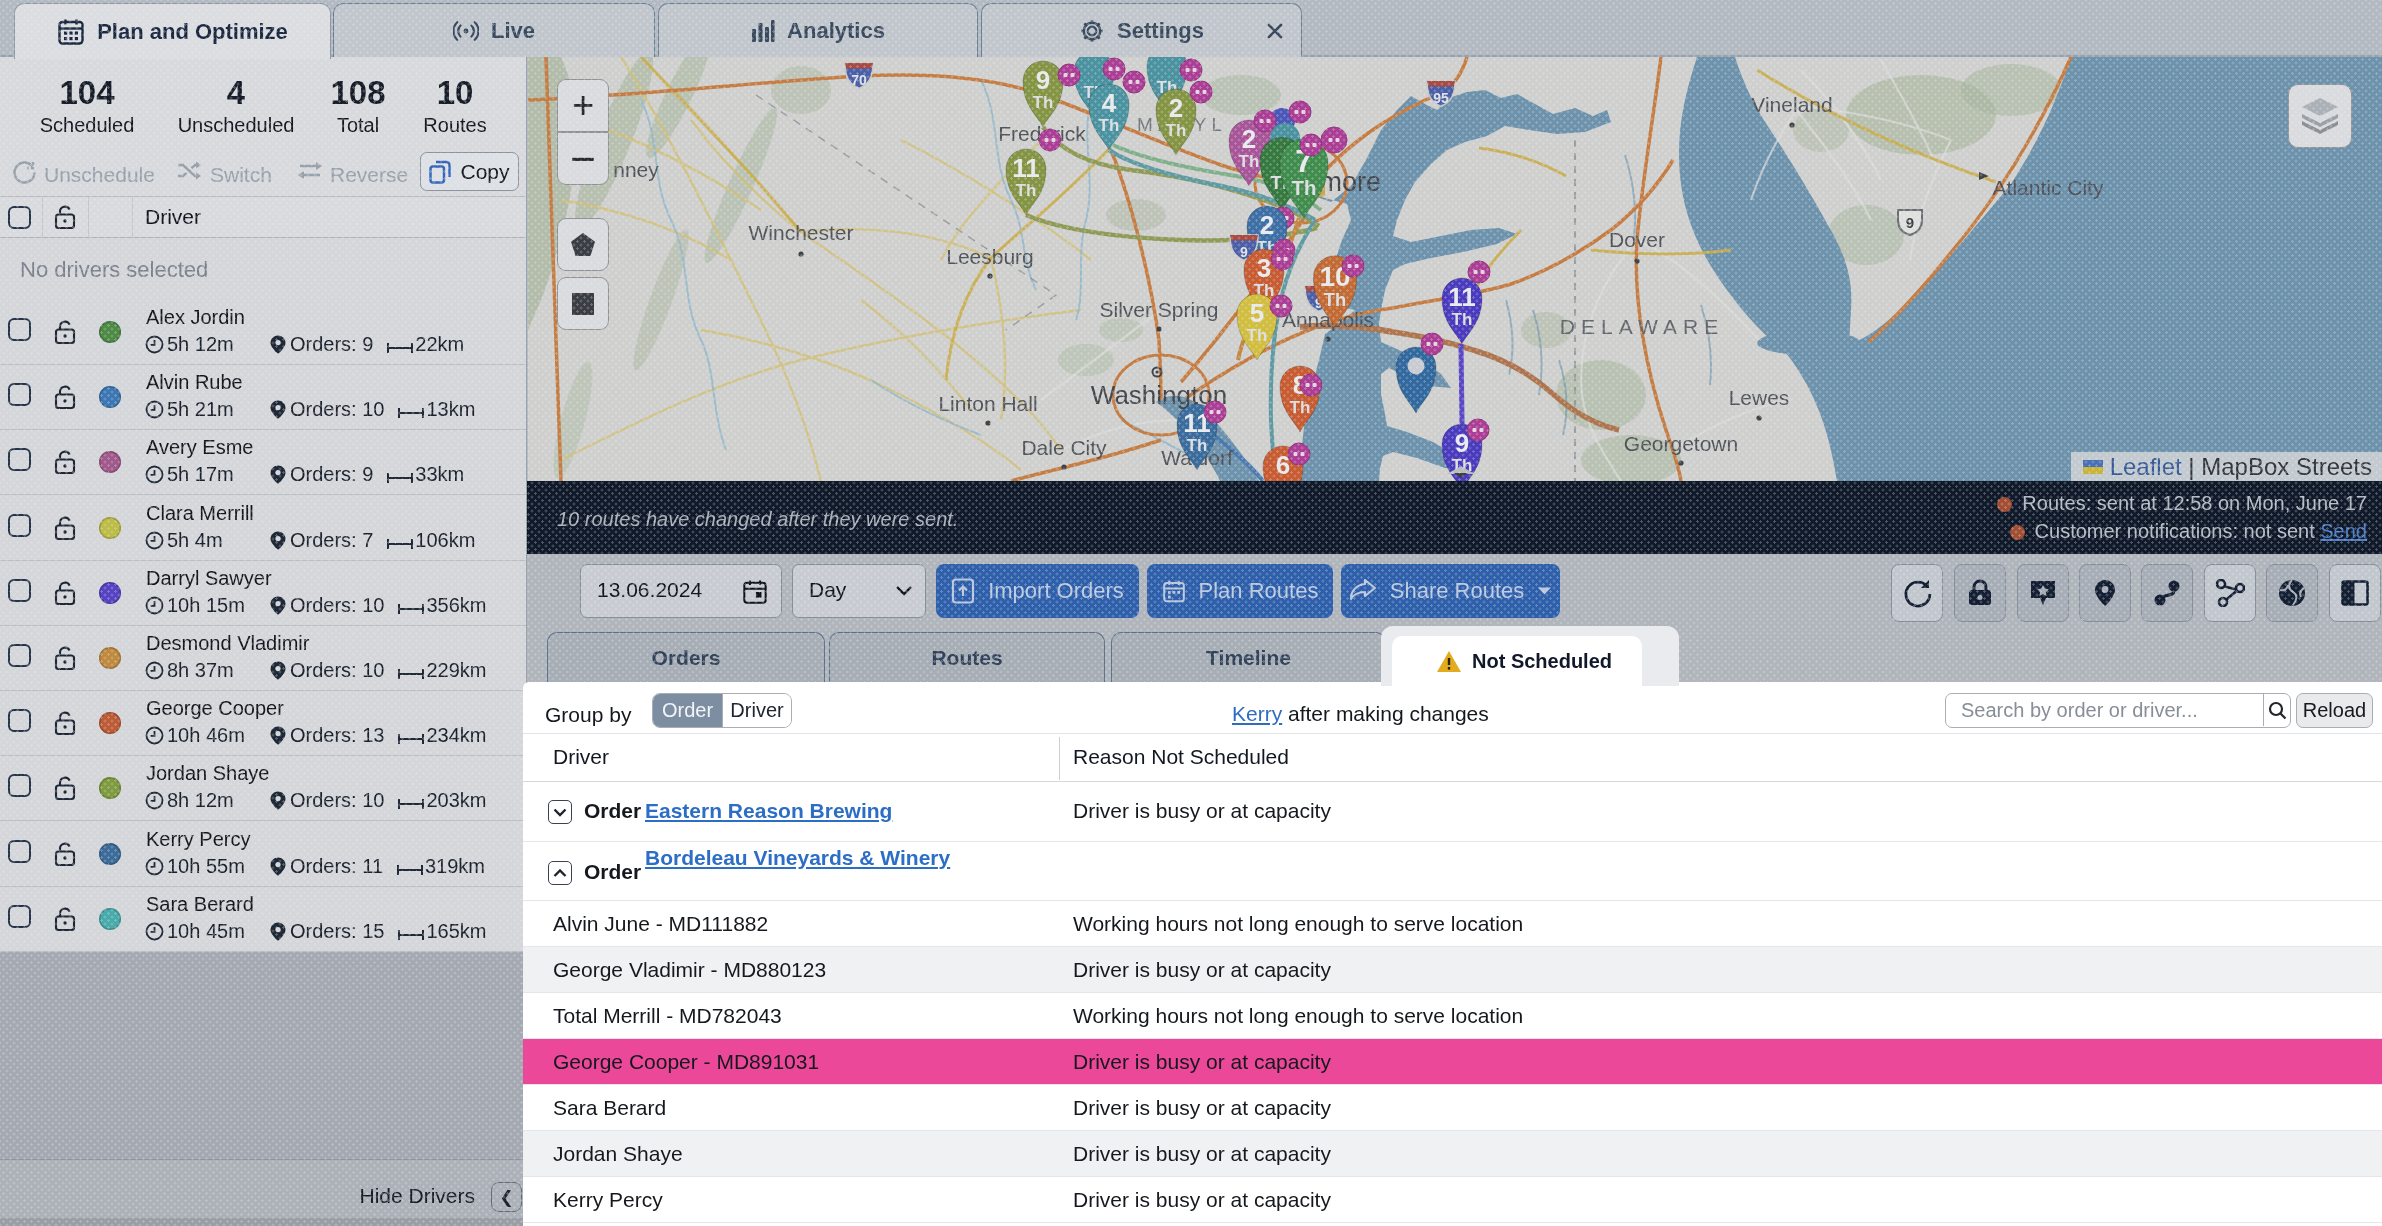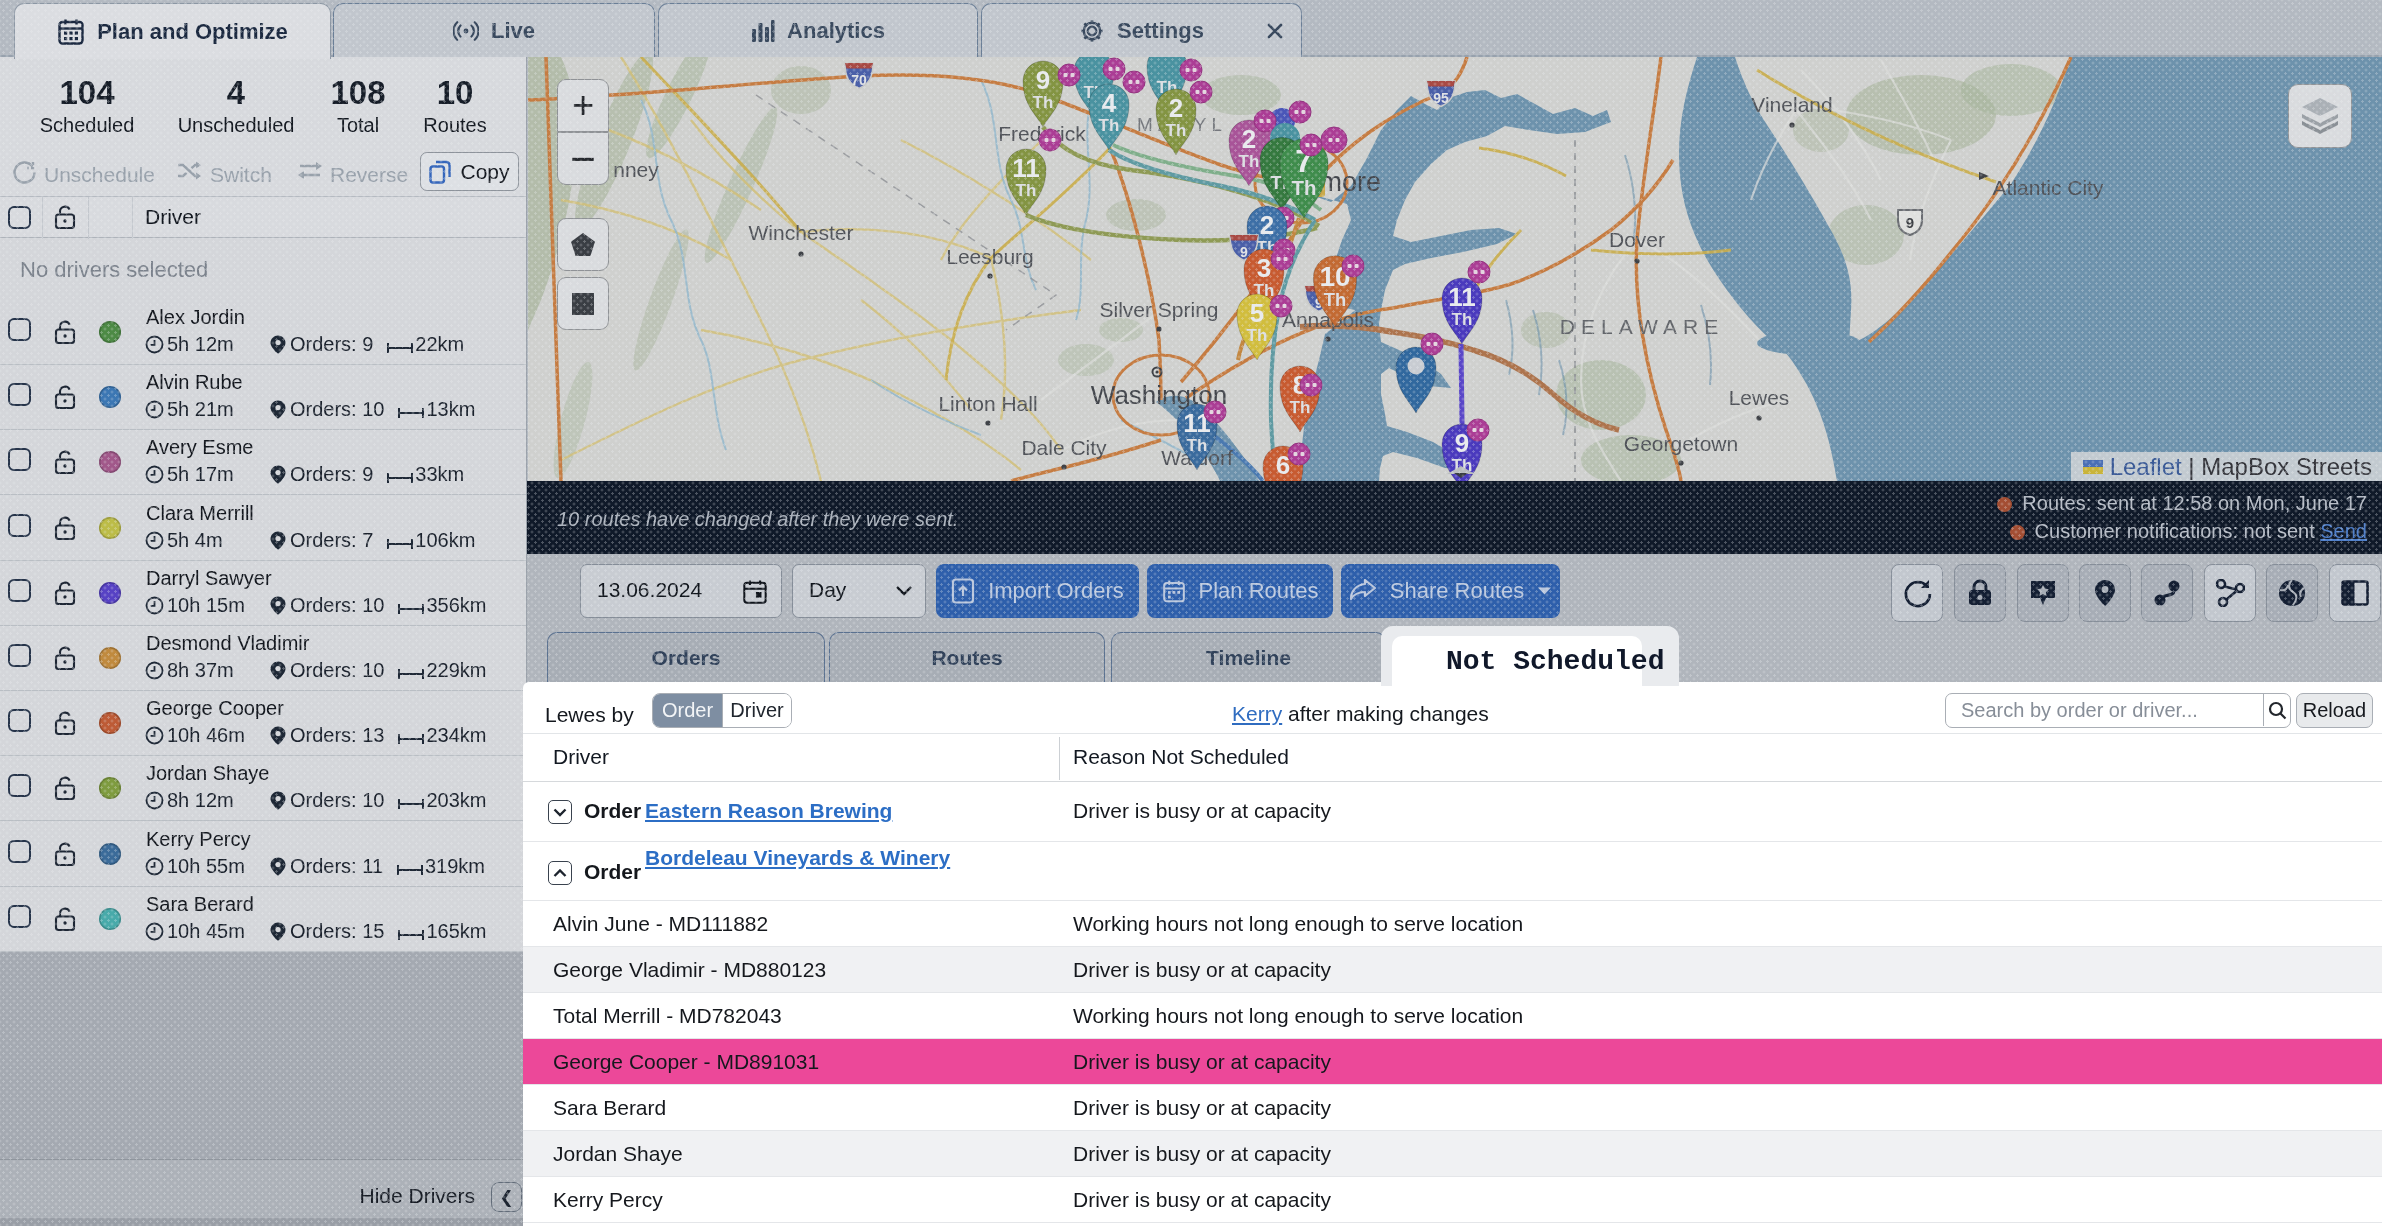--- a/index.html
+++ b/index.html
@@ -42,21 +42,21 @@
 #darkbar a { color:#4e7ec9; text-decoration:underline; }
 #toolbar { position:absolute; left:527px; top:554px; width:1855px; height:74px; background:#b0b5bc; }
 .inp { position:absolute; top:10px; height:54px; background:#c8ccd2; border:1.5px solid #858d98; border-radius:7px; color:#10151c; font-size:21px; }
 .bluebtn { position:absolute; top:10px; height:54px; background:#2e5fab; border-radius:8px; color:#bcc9de; font-size:22px; display:flex; align-items:center; justify-content:center; gap:13px; }
 .ibtn { position:absolute; top:10px; width:52px; height:58px; border:1.5px solid #868e99; border-radius:8px; display:flex; align-items:center; justify-content:center; }
 .ibtn.lt { background:#c2c7ce; }
 .ibtn.dk { background:#a7adb6; }
 #btabs { position:absolute; left:527px; top:628px; width:1855px; height:54px; background:#b0b5bc; }
 .btab { position:absolute; top:4px; height:50px; background:#a7adb5; border:1.5px solid #5a7190; border-bottom:none; border-radius:10px 10px 0 0; color:#31425a; font-weight:bold; font-size:21px; display:flex; align-items:center; justify-content:center; }
 #halo { position:absolute; left:1381px; top:626px; width:298px; height:60px; background:#e9ebee; border-radius:12px 12px 0 0; z-index:5; }
-#nstab { position:absolute; left:11px; top:10px; width:250px; height:50px; background:#fff; border-radius:10px 10px 0 0; color:#10182a; font-weight:bold; font-size:28px; display:flex; align-items:center; justify-content:flex-start; padding-left:44px; gap:10px; white-space:nowrap;font-family:Liberation Mono, monospace; }
+#nstab { position:absolute; left:11px; top:10px; width:250px; height:50px; background:#fff; border-radius:10px 10px 0 0; color:#10182a; font-weight:bold; font-size:20px; display:flex; align-items:center; justify-content:flex-start; padding-left:44px; gap:10px; white-space:nowrap; }
 #panel { position:absolute; left:523px; top:682px; width:1859px; height:544px; background:#fff; border-radius:6px 0 0 0; z-index:4; }
 #gb { position:absolute; left:22px; top:21px; font-size:21px; color:#14181e; }
 #toggle { position:absolute; left:129px; top:11px; width:140px; height:35px; border:1.5px solid #a9aeb5; border-radius:8px; overflow:hidden; font-size:20px; display:flex; }
 #toggle .seg1 { width:70px; background:#7e8ea2; color:#f2f4f6; display:flex; align-items:center; justify-content:center; }
 #toggle .seg2 { width:70px; background:#fff; color:#20262e; display:flex; align-items:center; justify-content:center; border-left:1.5px solid #a9aeb5; }
 #replan { position:absolute; left:709px; top:20px; font-size:21px; color:#14181e; }
 #replan a { color:#2f6cc0; text-decoration:underline; }
 #search { position:absolute; left:1422px; top:11px; width:346px; height:35px; border:1.5px solid #a9aeb5; border-radius:7px; background:#fff; }
 #search .ph { position:absolute; left:15px; top:5px; font-size:20px; color:#878e98; }
 #search .mag { position:absolute; right:0; top:0; width:27px; height:32px; border-left:1.5px solid #a9aeb5; display:flex; align-items:center; justify-content:center; }
@@ -799,21 +799,21 @@
 <div id="dots"></div>
 <div id="halo">
 <div id="nstab"><svg width="26" height="23" viewBox="0 0 26 23">
         <path d="M13 1 L25 22 H1 Z" fill="#e3ac1e"></path>
         <rect x="11.8" y="8" width="2.4" height="7" fill="#2a2418"></rect>
         <rect x="11.8" y="17" width="2.4" height="2.6" fill="#2a2418"></rect>
       </svg>Not Scheduled</div>
 </div>
 
 <div id="panel">
-<span id="gb">Lewes by</span>
+<span id="gb">Group by</span>
 <div id="toggle">
       <div class="seg1">Order</div>
       <div class="seg2">Driver</div>
     </div>
 <span id="replan"><a>Kerry</a> after making changes</span>
 <div id="search">
       <span class="ph">Search by order or driver...</span>
 <span class="mag">
         <svg width="19" height="19" viewBox="0 0 19 19">
           <circle cx="8" cy="8" r="6" fill="none" stroke="#22262c" stroke-width="2.2"></circle>

